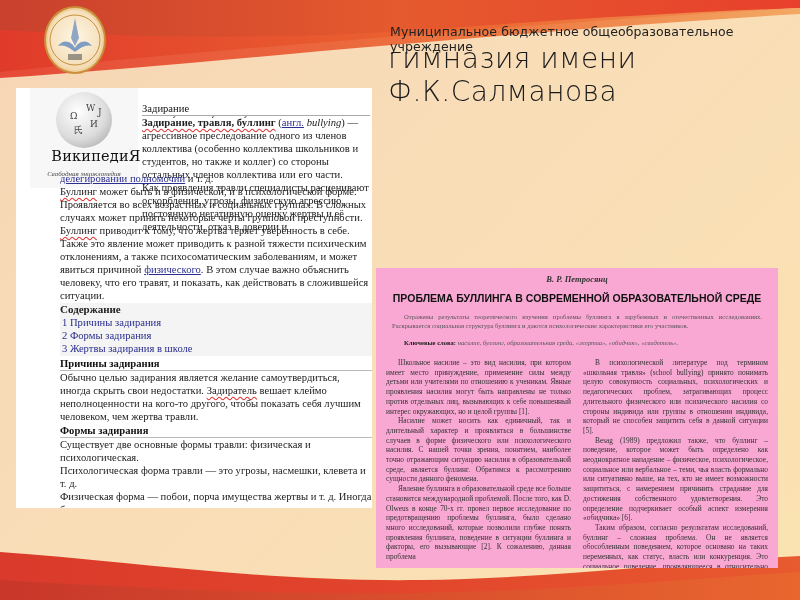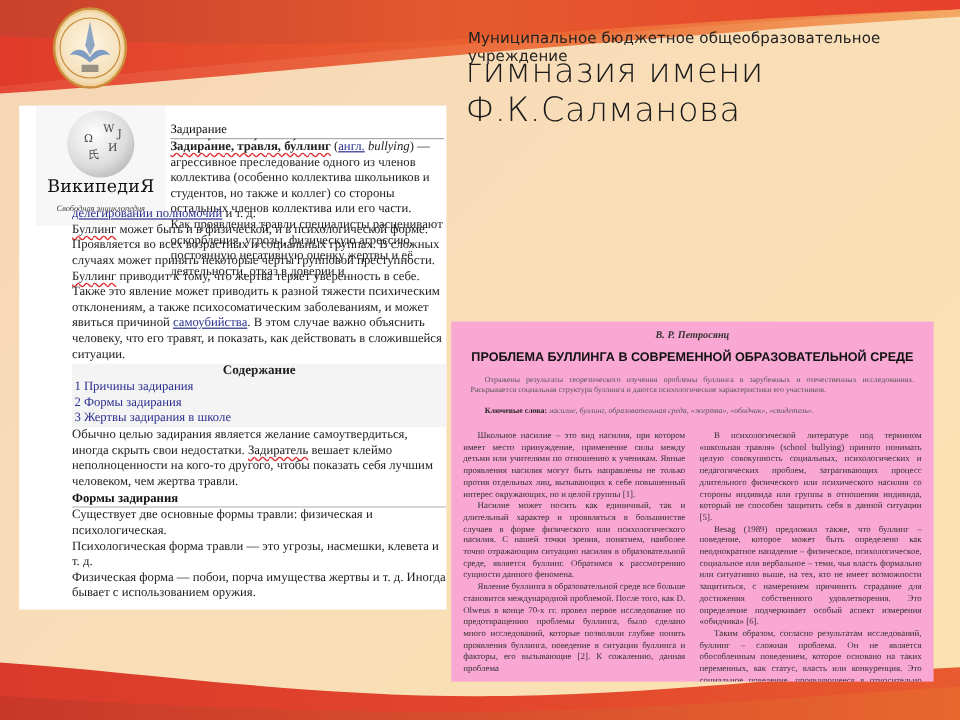--- a/index.html
+++ b/index.html
@@ -49,38 +49,38 @@
     background: #f7f7f7; text-align: center;
   }
   .wiki-globe {
     position: absolute; left: 26px; top: 4px; width: 56px; height: 56px; border-radius: 50%;
     background: radial-gradient(circle at 40% 35%, #ffffff 0%, #dcdcdc 55%, #9c9c9c 100%);
   }
   .wiki-globe span {
     position: absolute; font-size: 9px; color: #444; font-family: "DejaVu Serif", serif;
   }
   .wiki-name {
-    position: absolute; left: 0; top: 62px; width: 108px;
+    position: absolute; left: 12px; top: 62px; width: 108px;
     font-family: "DejaVu Serif", serif; font-size: 14.5px; color: #111; letter-spacing: 0.2px;
   }
   .wiki-tag {
     position: absolute; left: 0; top: 80px; width: 108px;
     font-style: italic; font-size: 7px; color: #444;
   }
   .wiki-head {
     position: absolute; left: 126px; top: 14px; width: 228px; font-family: Liberation Serif, serif;
   }
   .wiki-head .title-line { border-bottom: 1px solid #aaa; color: #111; }
   .wiki-body { position: absolute; left: 52px; top: 94px; width: 304px; }
   .para { margin: 0; }
   a.lnk { color: #2b2f8f; text-decoration: underline; }
   .wavy { text-decoration: underline wavy #d33; text-underline-offset: 2px; }
   b.bold { font-weight: bold; }
   .toc { background: #f4f4f4; margin-top: 1px; padding: 0 0 1px 0; }
-  .toc-title { text-align: center; font-weight: bold; font-size: 11px; }
+  .toc-title { font-weight: bold; font-size: 11px; }
   .toc ul { list-style: none; margin-left: 0; }
   .toc li { position: relative; padding-left: 2px; color: #2b2f8f; }
   .toc li::before { content: "•"; position: absolute; left: -48px; color: #333; }
   .sec-head { font-weight: bold; border-bottom: 1.5px solid #bbb; color: #111; margin-top: 1px; }
 
   
   .article {
     position: absolute; left: 376px; top: 268px; width: 402px; height: 300px;
     background: #f9a8d4; overflow: hidden; color: #333;
     font-family: "Liberation Serif", serif;
@@ -182,32 +182,33 @@
       <a class="lnk">делегировании полномочий</a>
       <span>и т. д.</span>
     </p>
     <p class="para">
       <span class="wavy">Буллинг</span>
       <span>может быть и в физической, и в психологической форме. Проявляется во всех возрастных и социальных группах. В сложных случаях может принять некоторые черты групповой преступности.</span>
     </p>
     <p class="para">
       <span class="wavy">Буллинг</span>
       <span>приводит к тому, что жертва теряет уверенность в себе. Также это явление может приводить к разной тяжести психическим отклонениям, а также психосоматическим заболеваниям, и может явиться причиной</span>
-      <a class="lnk">самоубийства</a><span>. В этом случае важно объяснить человеку, что его травят, и показать, как действовать в сложившейся ситуации.</span>
+      <a class="lnk">физического</a><span>. В этом случае важно объяснить человеку, что его травят, и показать, как действовать в сложившейся ситуации.</span>
     </p>
 
     <div class="toc">
       <div class="toc-title">Содержание</div>
       <ul>
         <li>1 Причины задирания</li>
         <li>2 Формы задирания</li>
         <li>3 Жертвы задирания в школе</li>
       </ul>
     </div>
 
+    <div class="sec-head">Причины задирания</div>
     <p class="para">
       <span>Обычно целью задирания является желание самоутвердиться, иногда скрыть свои недостатки.</span>
       <span class="wavy">Задиратель</span>
       <span>вешает клеймо неполноценности на кого-то другого, чтобы показать себя лучшим человеком, чем жертва травли.</span>
     </p>
 
     <div class="sec-head">Формы задирания</div>
     <p class="para">Существует две основные формы травли: физическая и психологическая.</p>
     <p class="para">Психологическая форма травли — это угрозы, насмешки, клевета и т. д.</p>
     <p class="para">Физическая форма — побои, порча имущества жертвы и т. д. Иногда бывает с использованием оружия.</p>

